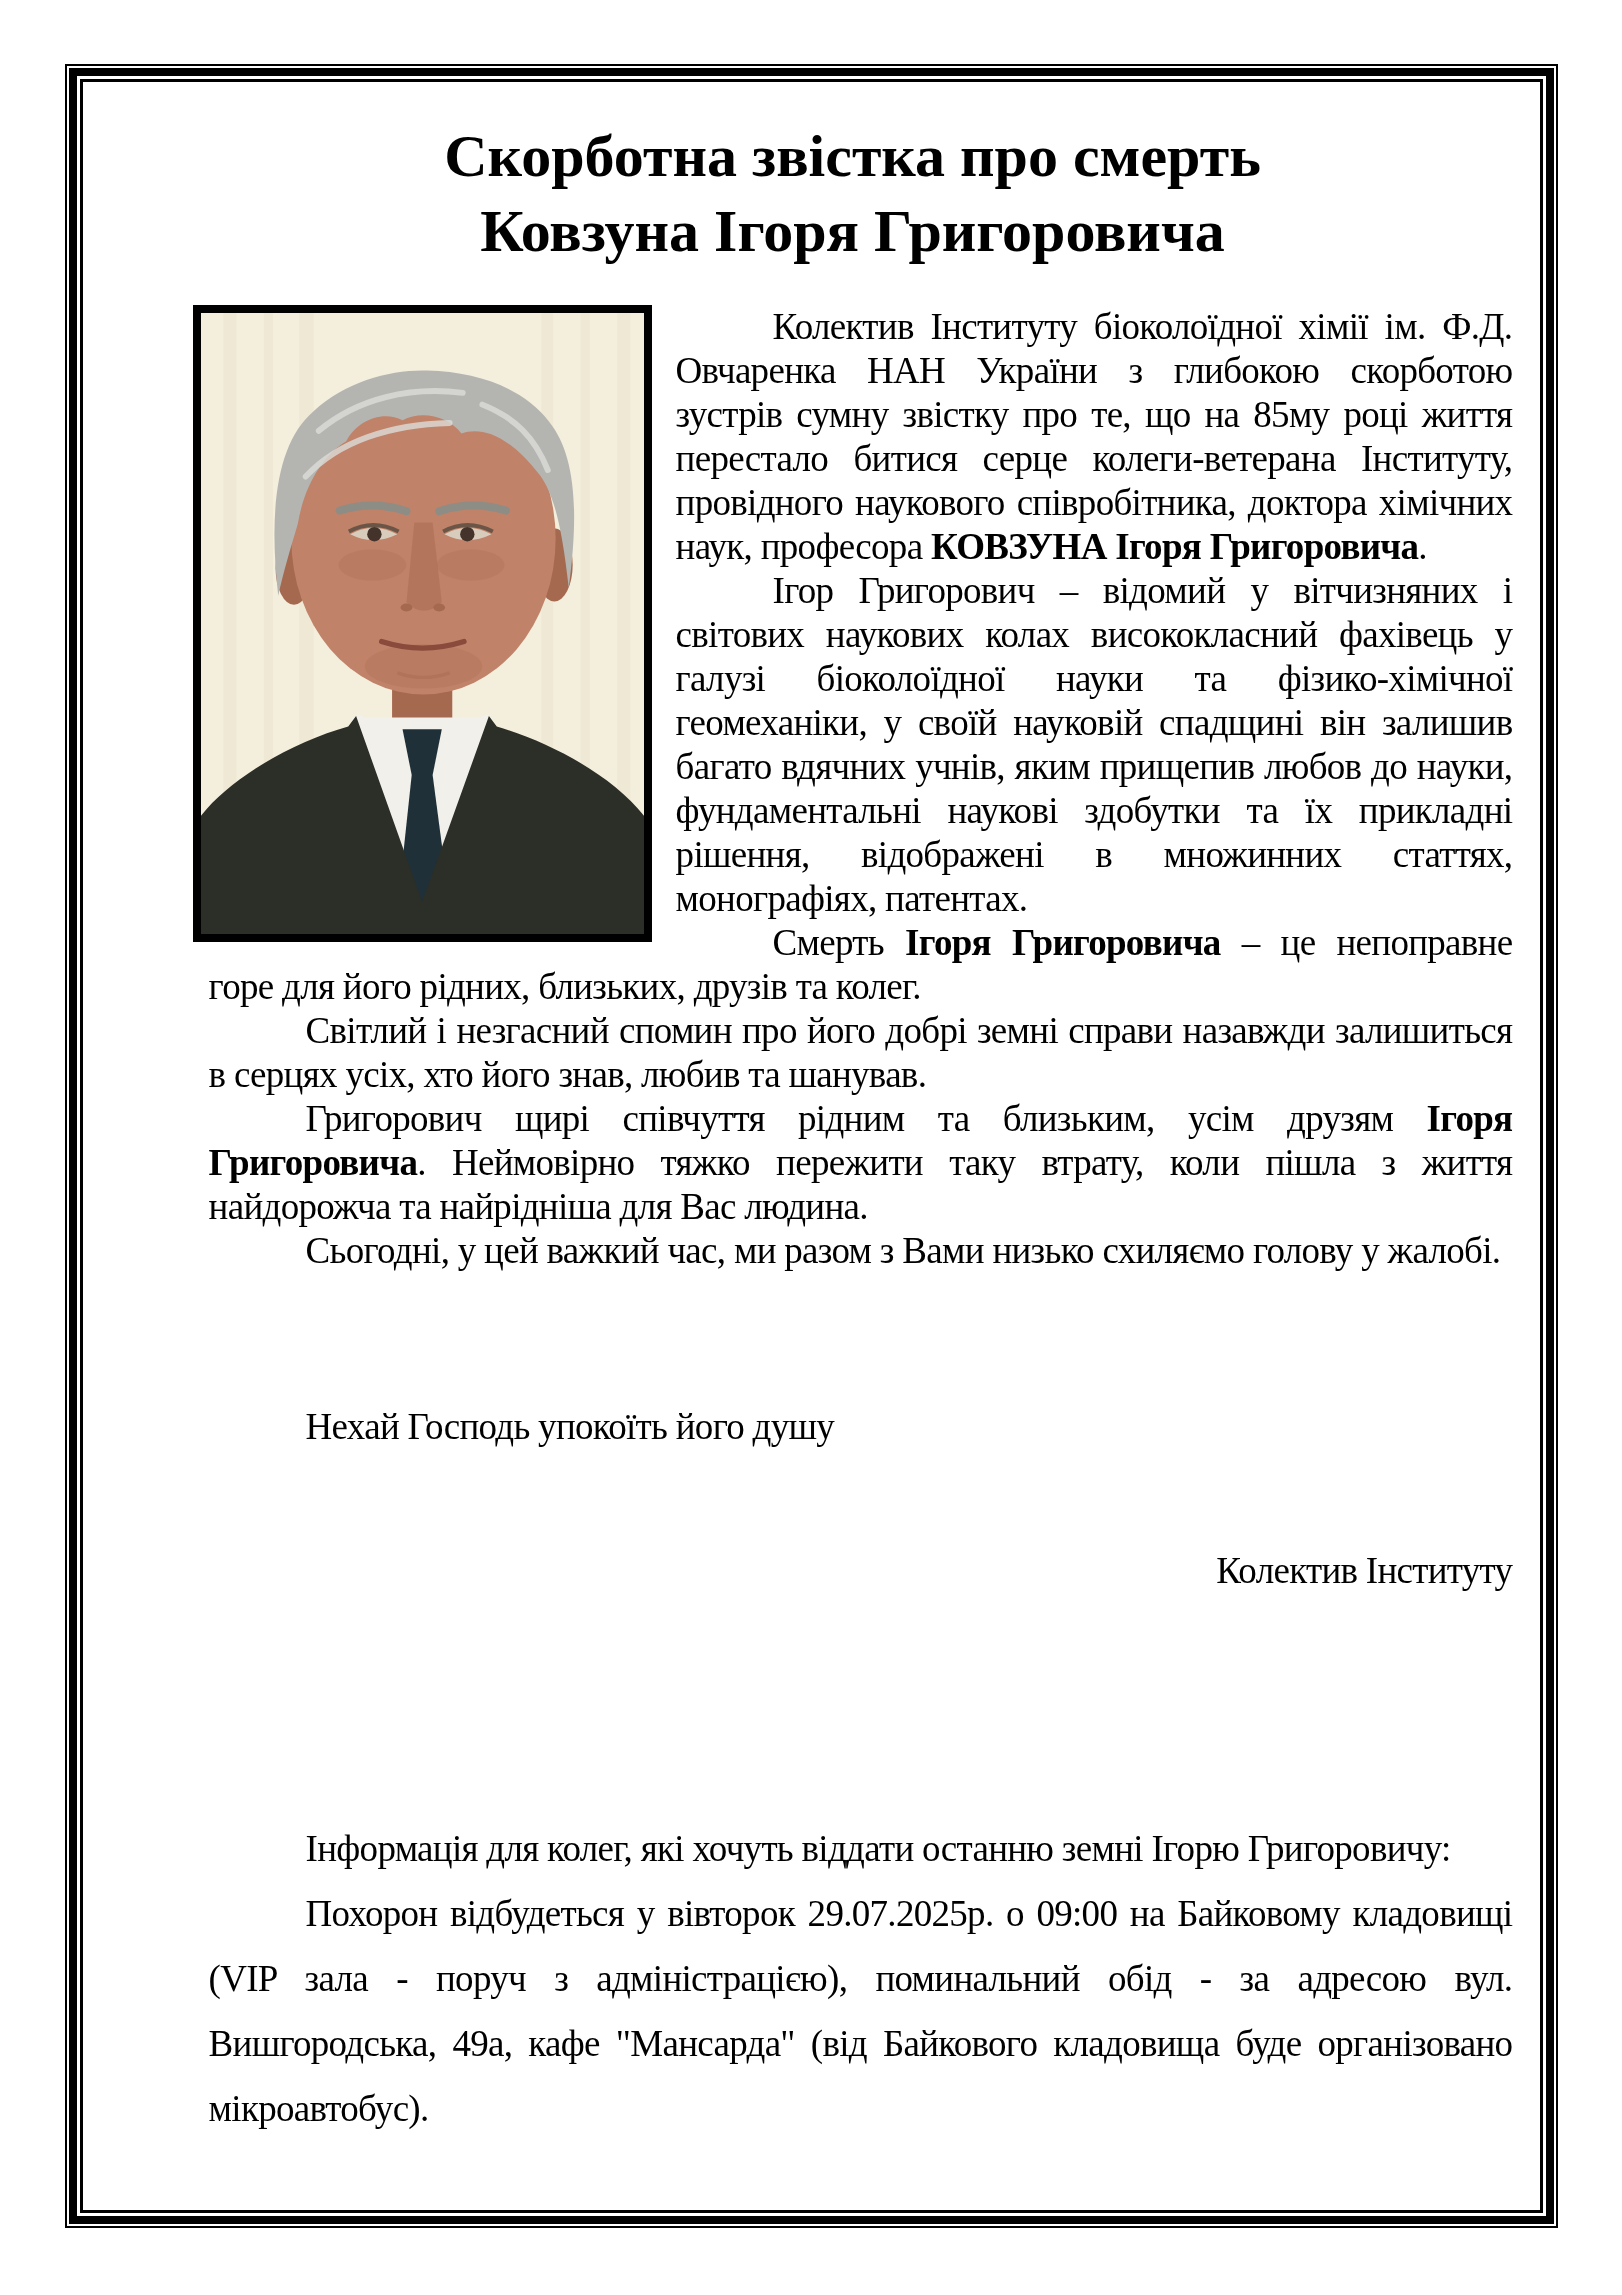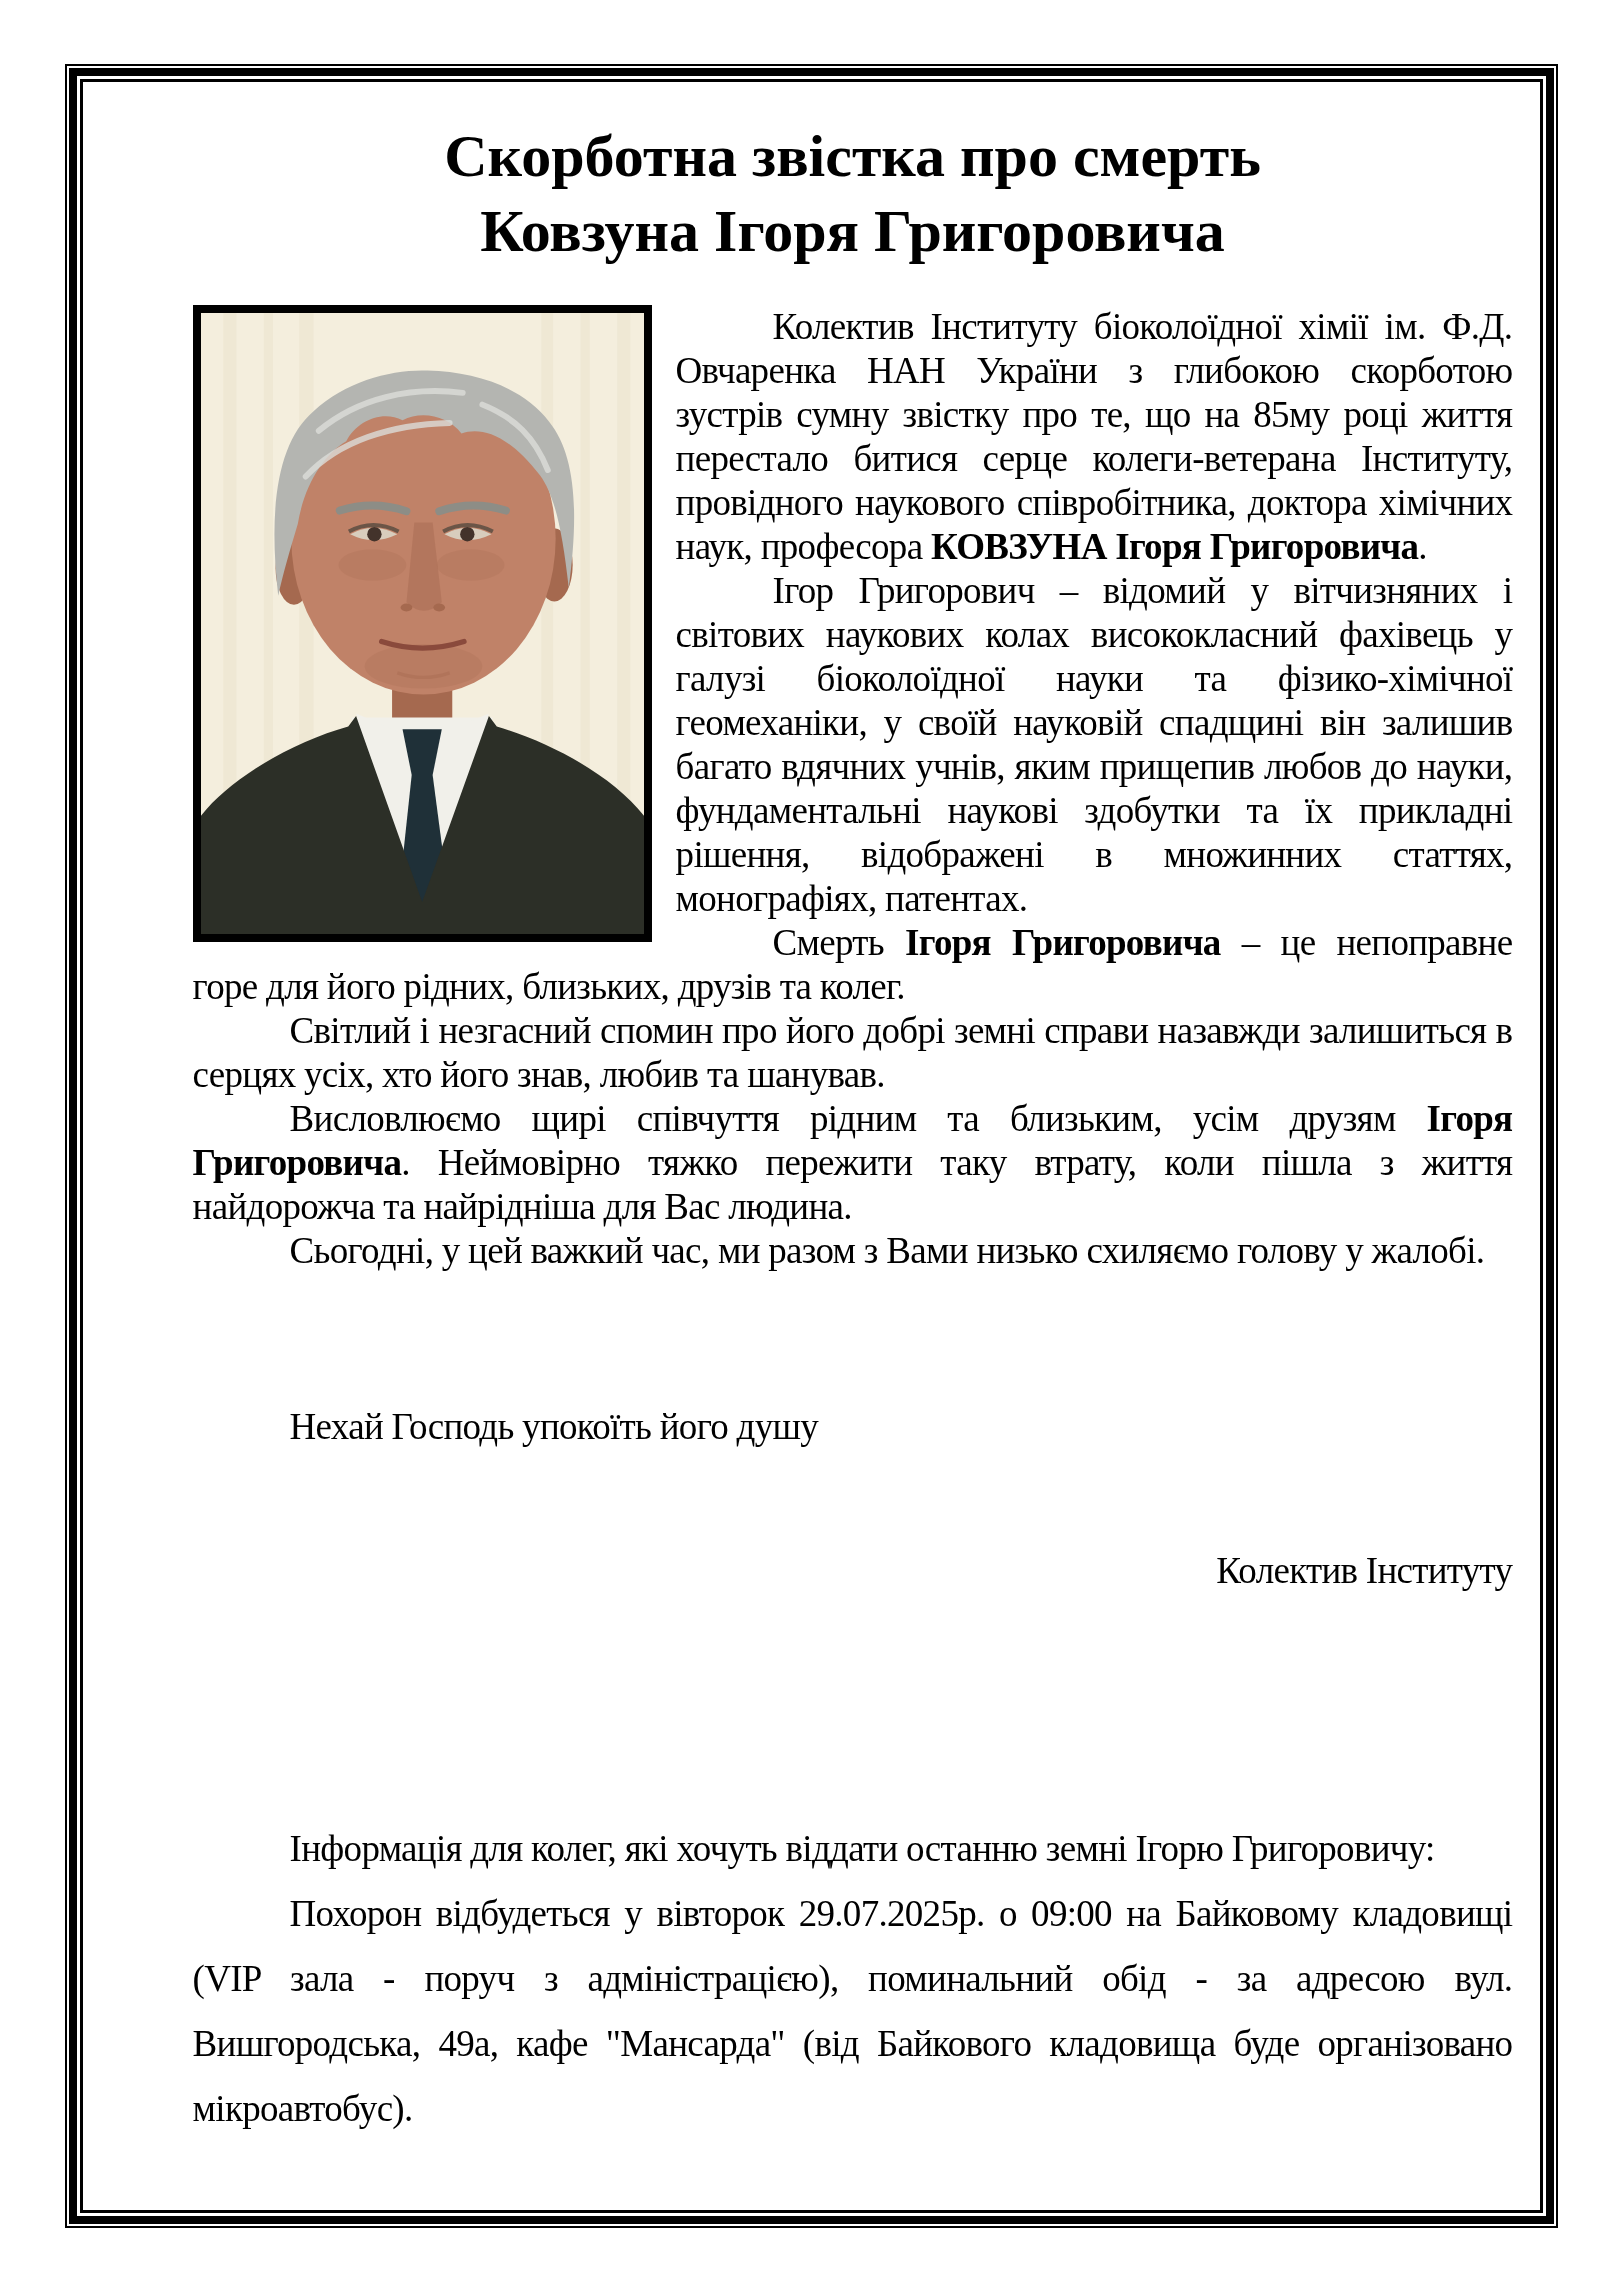--- a/index.html
+++ b/index.html
@@ -20,21 +20,21 @@
   .flow{margin-top:36px;min-height:1078px;}
   .flow::after{content:"";display:block;clear:both;}
 
   .photo-frame{
     float:left;width:443px;height:621px;border:8.5px solid #000;
     margin:0 24px 6.5px 0;background:var(--photo-bg,#f4eedd);
   }
   .photo-frame svg{display:block;width:100%;height:100%;}
 
   .para,.blessing,.signature,.info-intro,.info-details{
-    font-size:37px;letter-spacing:-0.7px;margin:0;
+    font-size:37px;letter-spacing:-0.7px;margin:0;padding-left:16px;
   }
   .para{line-height:44px;text-align:justify;text-indent:97px;}
   .para.p1{margin-top:18.3px;}
   .b{font-weight:bold;}
 
   .blessing{line-height:44px;margin-top:22px;text-indent:97px;}
   .signature{line-height:44px;margin-top:100px;text-align:right;}
   .info-intro{line-height:65px;margin-top:223px;text-indent:97px;}
   .info-details{line-height:65px;text-align:justify;text-indent:97px;}
 </style>
@@ -119,21 +119,21 @@
                 <path d="M160,250 C210,196 290,170 380,168"></path>
                 <path d="M430,140 C480,160 510,190 530,240"></path>
               </g>
             </svg>
           </div>
 
           <p class="para p1"><span>Колектив Інституту біоколоїдної хімії ім. Ф.Д. Овчаренка НАН України з глибокою скорботою зустрів сумну звістку про те, що на 85му році життя перестало битися серце колеги-ветерана Інституту, провідного наукового співробітника, доктора хімічних наук, професора </span><span class="b">КОВЗУНА Ігоря Григоровича</span><span>.</span></p>
           <p class="para"><span>Ігор Григорович – відомий у вітчизняних і світових наукових колах висококласний фахівець у галузі біоколоїдної науки та фізико-хімічної геомеханіки, у своїй науковій спадщині він залишив багато вдячних учнів, яким прищепив любов до науки, фундаментальні наукові здобутки та їх прикладні рішення, відображені в множинних статтях, монографіях, патентах.</span></p>
           <p class="para"><span>Смерть </span><span class="b">Ігоря Григоровича</span><span> – це непоправне горе для його рідних, близьких, друзів та колег.</span></p>
           <p class="para"><span>Світлий і незгасний спомин про його добрі земні справи назавжди залишиться в серцях усіх, хто його знав, любив та шанував.</span></p>
-          <p class="para"><span>Висловлюємо щирі співчуття рідним та близьким, усім друзям </span><span class="b">Ігоря Григоровича</span><span>. Неймовірно тяжко пережити таку втрату, коли пішла з життя найдорожча та найрідніша для Вас людина.</span></p>
+          <p class="para"><span>Григорович щирі співчуття рідним та близьким, усім друзям </span><span class="b">Ігоря Григоровича</span><span>. Неймовірно тяжко пережити таку втрату, коли пішла з життя найдорожча та найрідніша для Вас людина.</span></p>
           <p class="para"><span>Сьогодні, у цей важкий час, ми разом з Вами низько схиляємо голову у жалобі.</span></p>
         </div>
 
         <p class="blessing">Нехай Господь упокоїть його душу</p>
         <p class="signature">Колектив Інституту</p>
 
         <p class="info-intro">Інформація для колег, які хочуть віддати останню земні Ігорю Григоровичу:</p>
         <p class="info-details">Похорон відбудеться у вівторок 29.07.2025р. о 09:00 на Байковому кладовищі (VIP зала - поруч з адміністрацією), поминальний обід - за адресою вул. Вишгородська, 49а, кафе "Мансарда" (від Байкового кладовища буде організовано мікроавтобус).</p>
 
       </div>

